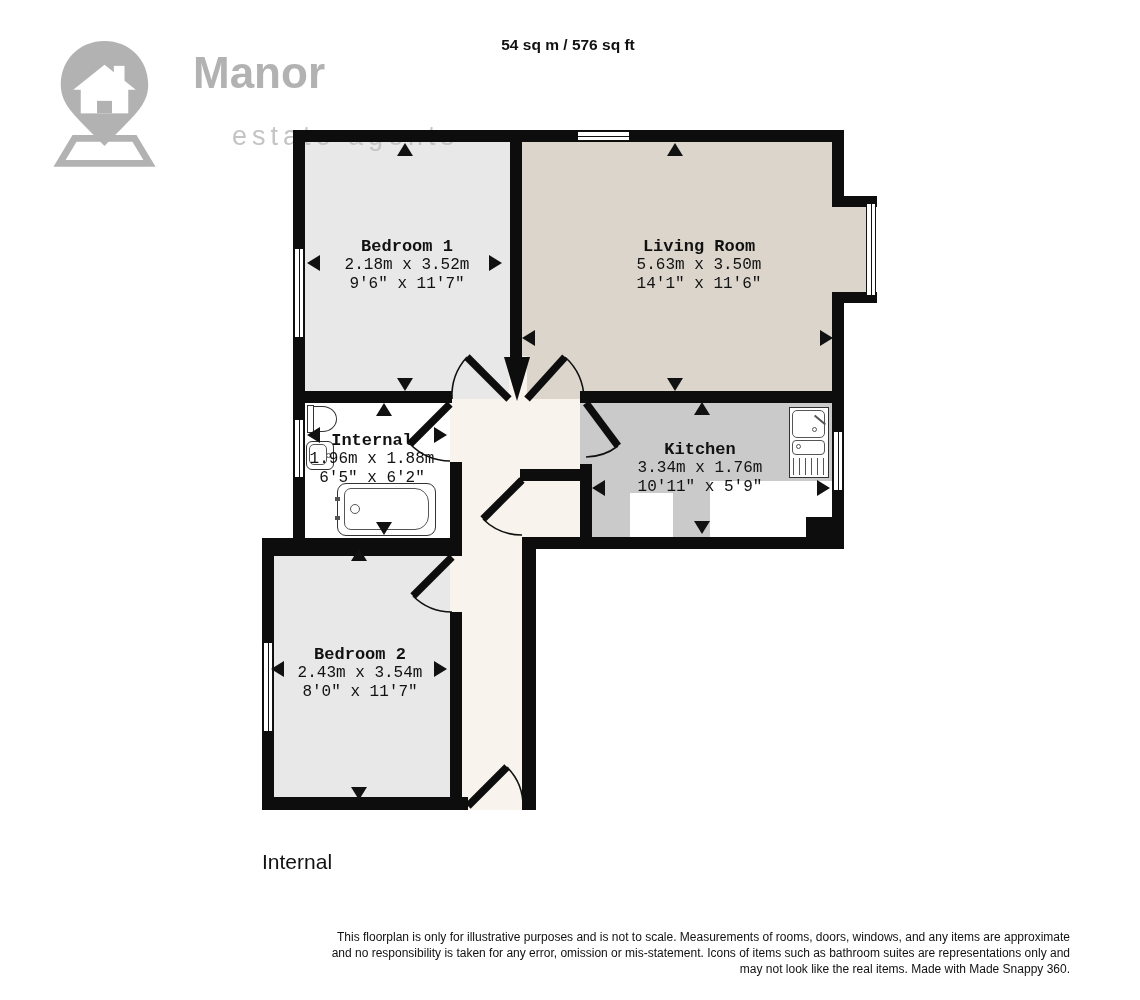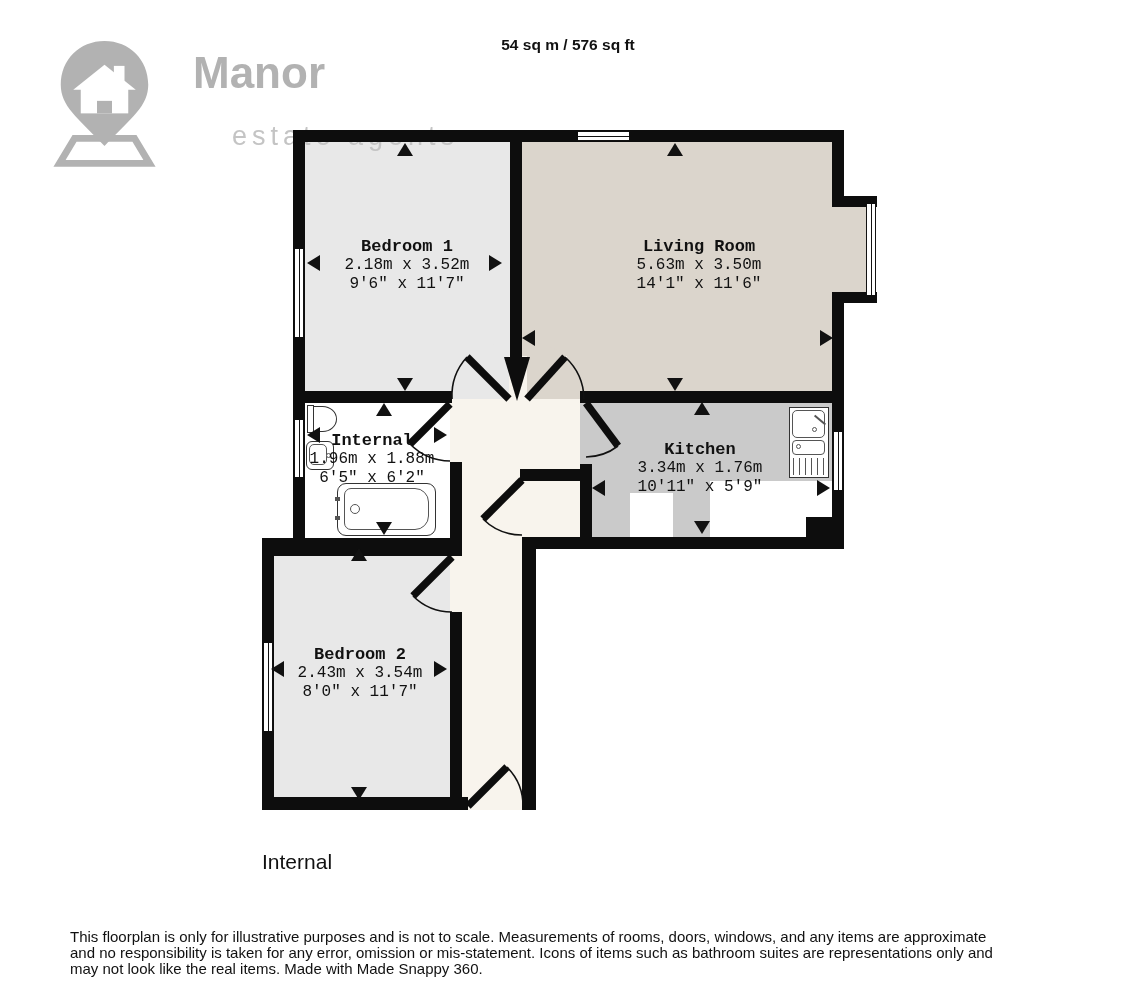--- a/index.html
+++ b/index.html
@@ -21,22 +21,22 @@
   .lbl .rn{font-weight:bold;font-size:17px;}
   .lbl .rd{font-size:16px;}
   .au,.ad,.al,.ar{position:absolute;z-index:6;width:0;height:0;}
   .au{border-left:8px solid transparent;border-right:8px solid transparent;border-bottom:13px solid #111;}
   .ad{border-left:8px solid transparent;border-right:8px solid transparent;border-top:13px solid #111;}
   .al{border-top:8px solid transparent;border-bottom:8px solid transparent;border-right:13px solid #111;}
   .ar{border-top:8px solid transparent;border-bottom:8px solid transparent;border-left:13px solid #111;}
   .hdr{position:absolute;z-index:6;left:418px;top:36px;width:300px;text-align:center;
        font-weight:bold;font-size:15.5px;line-height:18px;}
   .caption{position:absolute;z-index:6;left:262px;top:850px;font-size:21px;}
-  .disclaimer{position:absolute;z-index:6;left:70px;top:929px;width:1000px;text-align:left;
-              font-size:15px;line-height:16px;}
+  .disclaimer{position:absolute;z-index:6;left:70px;top:929px;width:1000px;text-align:right;
+              font-size:12px;line-height:16px;}
   .brand{position:absolute;left:193px;top:48px;font-size:44px;font-weight:bold;color:#b2b2b2;letter-spacing:0;}
   .tagline{position:absolute;left:232px;top:121px;font-size:27px;color:#c4c4c4;letter-spacing:5px;}
   .swingTL{position:absolute;z-index:1;border-top-left-radius:100%;}
   .swingTR{position:absolute;z-index:1;border-top-right-radius:100%;}
   .fxbox{position:absolute;background:#fff;border:1px solid #333;box-sizing:border-box;}
 </style>
 </head>
 <body>
 
 <div id="stage">

